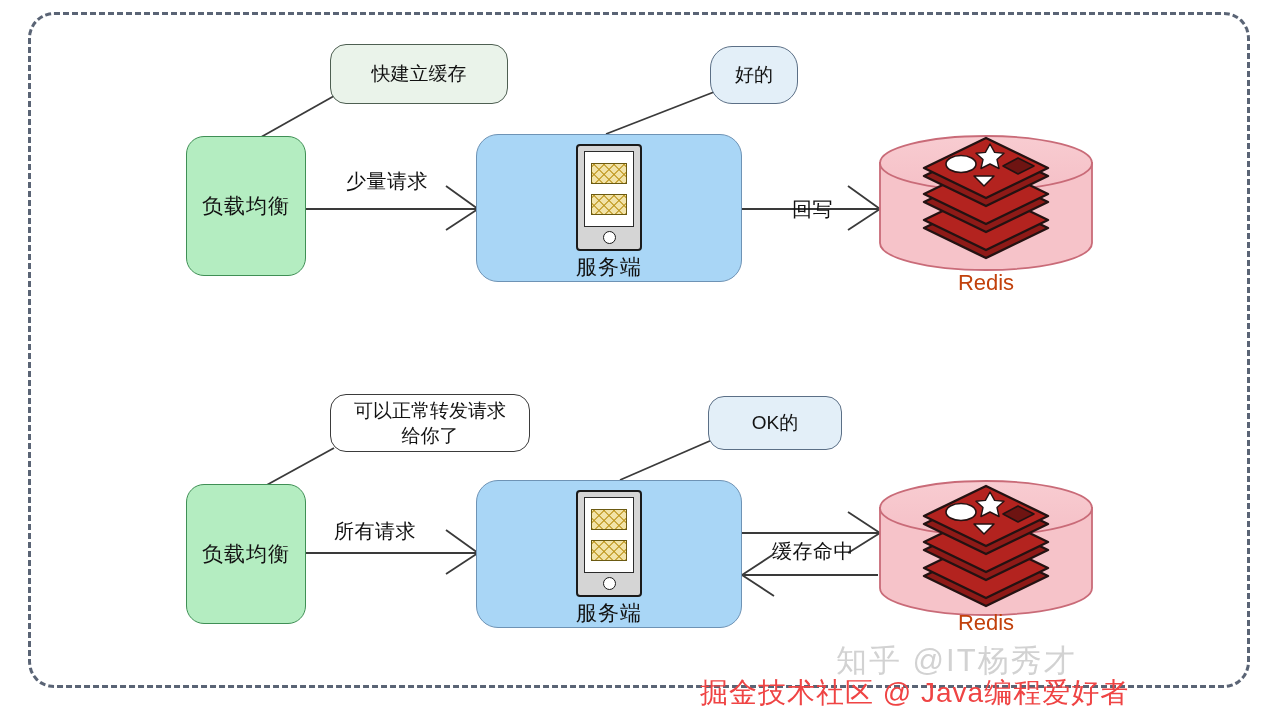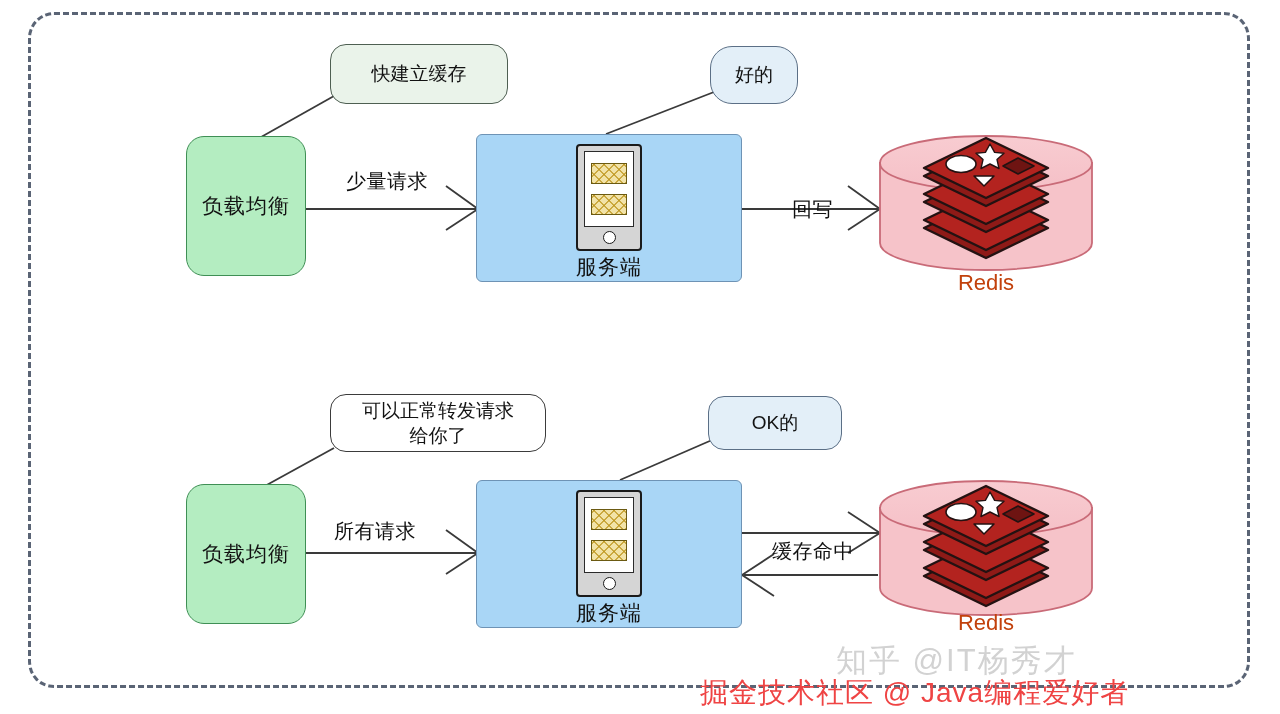--- a/index.html
+++ b/index.html
@@ -47,21 +47,21 @@
 
   .lb-box {
     border-radius: 18px;
     background: #b4edc1;
     border: 1.8px solid #3f8f55;
     font-size: 21px;
     letter-spacing: 1px;
   }
 
   .srv-box {
-    border-radius: 6px;
+    border-radius: 22px;
     background: #a9d6f6;
     border: 1.6px solid #6e93b5;
     flex-direction: column;
     justify-content: flex-start;
   }
 
   .callout {
     border-radius: 16px;
     font-size: 19px;
     text-align: center;
@@ -276,21 +276,21 @@
   </div>
 
   <div class="edge-label" style="left:792px; top:168px;margin-top:28px;">
     <span>回写</span>
   </div>
 
   <div class="redis-caption" style="left:906px; top:270px; width:160px;">
     <span>Redis</span>
   </div>
 
-  <div class="node callout white" style="left:330px; top:394px; width:216px; height:58px; flex-direction:column;">
+  <div class="node callout white" style="left:330px; top:394px; width:200px; height:58px; flex-direction:column;">
     <span>可以正常转发请求</span>
     <span>给你了</span>
   </div>
 
   <div class="node callout blue" style="left:708px; top:396px; width:134px; height:54px;">
     <span>OK的</span>
   </div>
 
   <div class="node lb-box" style="left:186px; top:484px; width:120px; height:140px;">
     <span>负载均衡</span>

